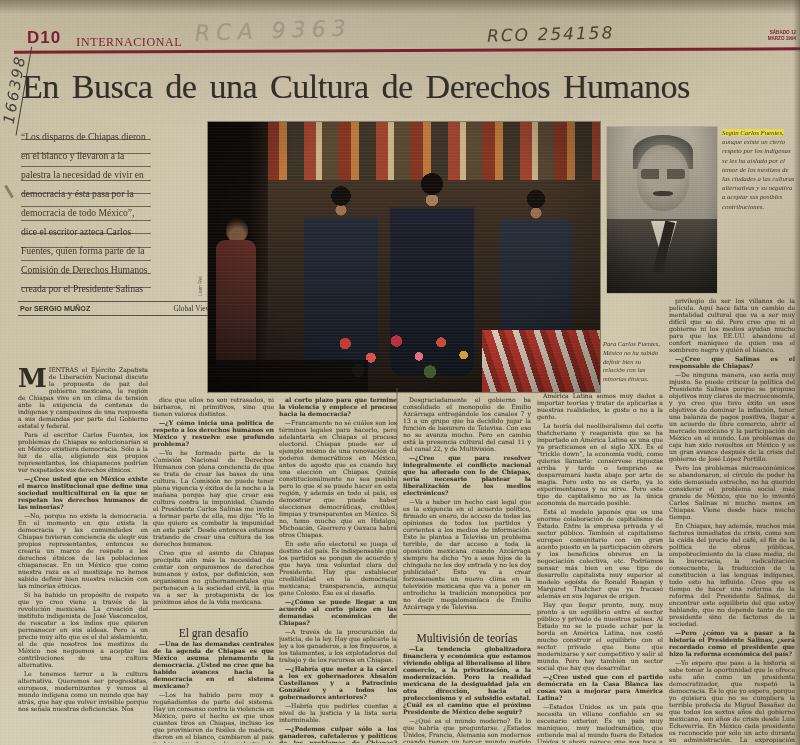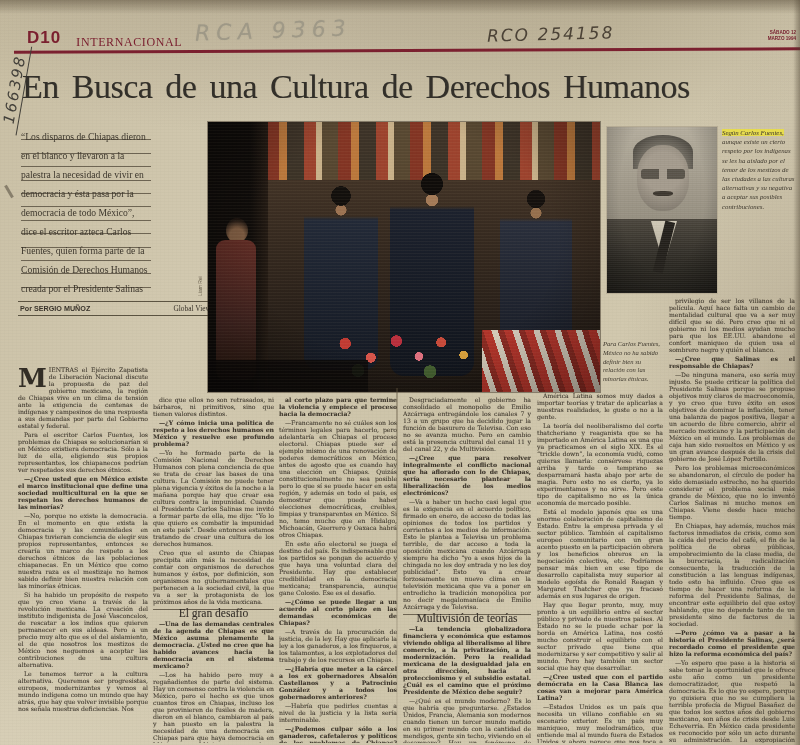--- a/index.html
+++ b/index.html
@@ -122,21 +122,21 @@
   #portrait-caption .hl{background:#e8dd4f;}
   #main-caption{left:603px;top:340px;width:61px;font-family:"Liberation Serif",serif;font-style:italic;
       font-size:6.6px;line-height:8.8px;color:#3d372d;}
 
   
   .col{font-size:6.1px;line-height:7px;color:#3d362c;text-align:justify;overflow:hidden;
        text-shadow:.2px .2px 0 rgba(61,54,44,.25);}
   .col p{margin:0 0 2px 0;text-indent:6px;}
   .col p.q{font-weight:bold;}
   .col h3{margin:4px 0 3px 0;font-weight:normal;text-align:center;font-size:11.5px;color:#36302a;
-          border-top:1px solid #6e6553;padding-top:0;font-family:"Liberation Serif",serif;}
+          border-top:1px solid #6e6553;padding-top:20px;font-family:"Liberation Serif",serif;}
   .dropcap{float:left;font-size:26px;line-height:22px;padding:1px 2px 0 0;font-weight:bold;color:#332e26;}
   #col-0{left:18px;top:366px;width:130px;height:376px;}
   #col-1{left:153px;top:396px;width:121px;height:347px;}
   #col-2{left:279px;top:396px;width:118px;height:347px;}
   #col-3{left:403px;top:396px;width:128px;height:347px;}
   #col-4{left:537px;top:392px;width:126px;height:351px;}
   #col-5{left:669px;top:297px;width:126px;height:446px;}
 
   
   #crease-v{left:396px;top:388px;width:2px;height:357px;

